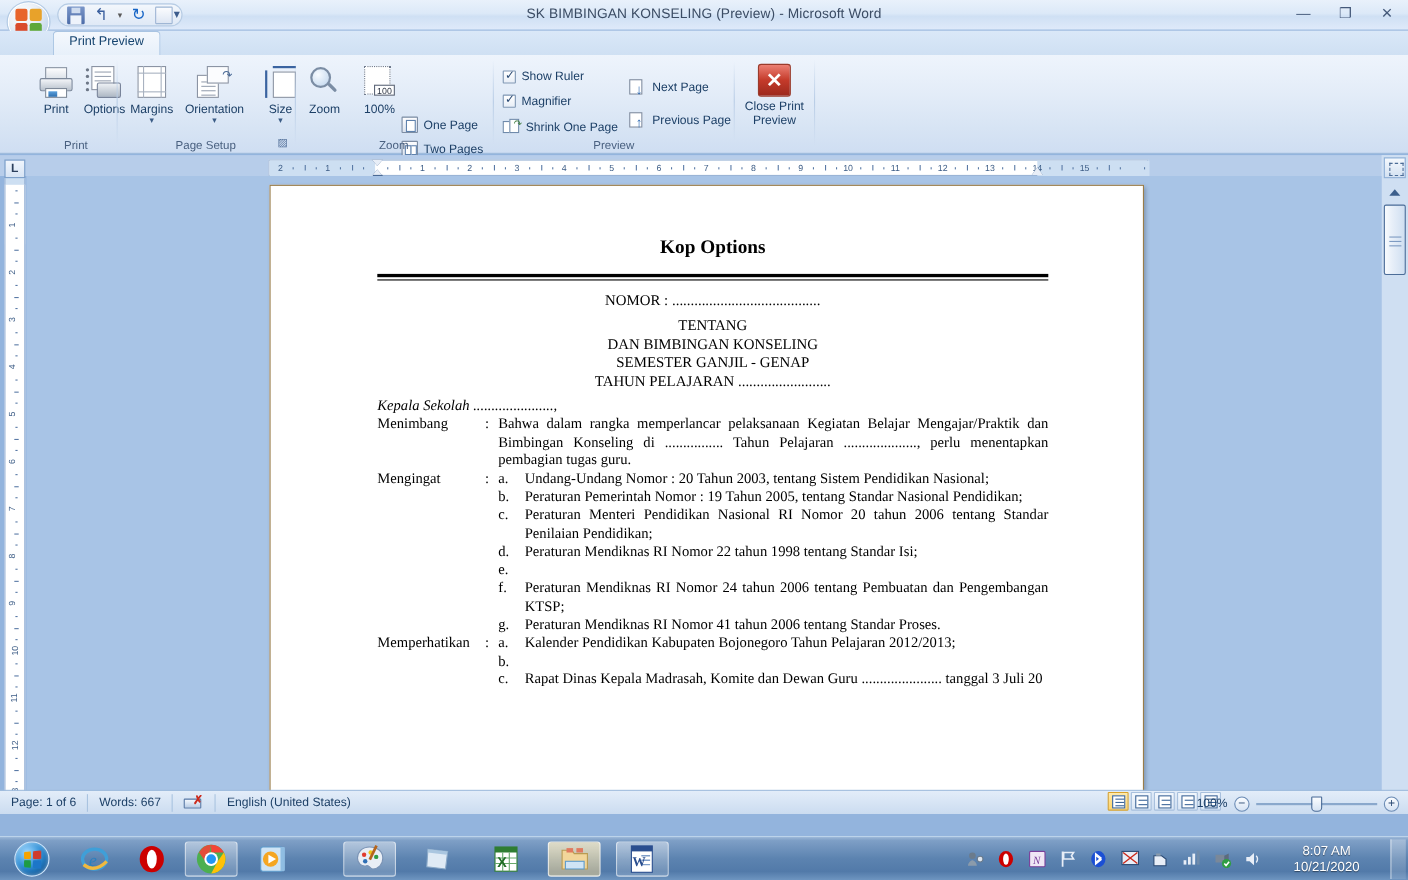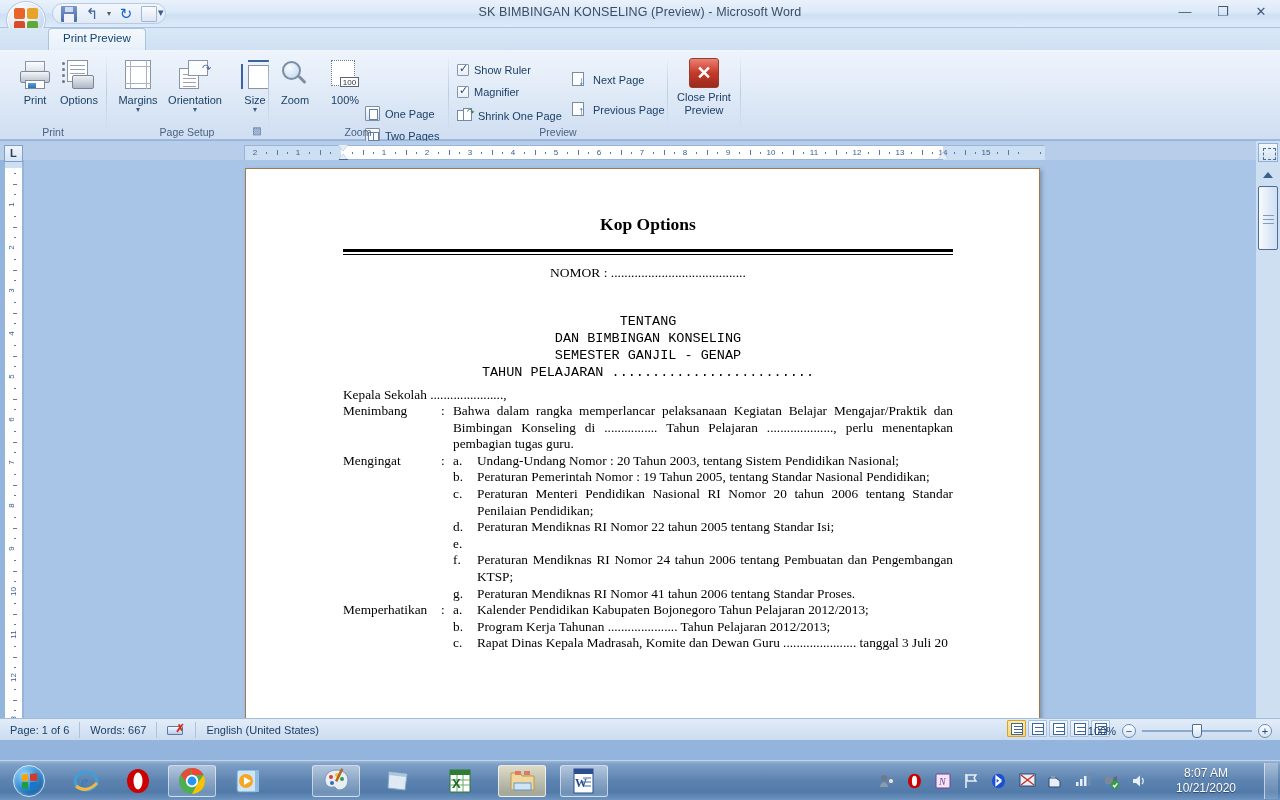--- a/index.html
+++ b/index.html
@@ -250,21 +250,21 @@
     <div>✕</div>
   </div>
 </div>
 
 <div id="tabstrip">
   <div id="tab-pp">Print Preview</div>
 </div>
 
 <div id="ribbon">
 
-  <div class="rgroup" style="left:0;width:106px;">
+  <div class="rgroup" style="left:16px;width:106px;">
     <div class="bigbtn" style="left:4px;">
       <div class="bi">
           <span class="ic ic-printer">
         <span class="ptop"></span>
             <span class="pbody"></span>
             <span class="ppap"></span>
           </span>
         </div>
       <div class="bl">Print</div>
     </div>
@@ -576,28 +576,28 @@
     <div id="pagebody">
 
       <div class="doc-title">Kop Options</div>
       <div class="hr-thick"></div>
       <div class="hr-thin"></div>
 
       <div class="ctr" style="margin-top:9px;">
         <div>NOMOR : ........................................</div>
       </div>
 
-      <div class="ctr" style="margin-top:32px;font-family:Liberation Mono, monospace;">
+      <div class="ctr" style="margin-top:6px;">
         <div>TENTANG</div>
         <div>DAN BIMBINGAN KONSELING</div>
         <div>SEMESTER GANJIL -  GENAP</div>
         <div>TAHUN PELAJARAN .........................</div>
       </div>
 
-      <div class="body-serif" style="margin-top:6px;">Kepala Sekolah ......................,</div>
+      <div class="body-serif" style="margin-top:6px;font-style:italic;">Kepala Sekolah ......................,</div>
 
       <div class="body-serif row">
         <div class="lbl">Menimbang</div>
         <div class="colon">:</div>
         <div style="flex:1;text-align:justify;">Bahwa dalam rangka memperlancar pelaksanaan Kegiatan Belajar Mengajar/Praktik dan Bimbingan Konseling di ................ Tahun Pelajaran ...................., perlu menentapkan pembagian tugas guru.</div>
       </div>
 
       <div class="body-serif">
         <div class="row">
           <div class="lbl">Mengingat</div>
@@ -614,21 +614,21 @@
         <div class="row">
           <div class="lbl"></div>
             <div class="colon"></div>
           <div class="letter">c.</div>
           <div style="flex:1;text-align:justify;">Peraturan Menteri Pendidikan Nasional RI Nomor 20 tahun 2006 tentang Standar Penilaian Pendidikan;</div>
         </div>
         <div class="row">
           <div class="lbl"></div>
             <div class="colon"></div>
           <div class="letter">d.</div>
-          <div style="flex:1;">Peraturan Mendiknas RI Nomor 22 tahun 2005 tentang Standar Isi;</div>
+          <div style="flex:1;">Peraturan Mendiknas RI Nomor 22 tahun 1998 tentang Standar Isi;</div>
         </div>
         <div class="row">
           <div class="lbl"></div>
             <div class="colon"></div>
           <div class="letter">e.</div>
         </div>
         <div class="row">
           <div class="lbl"></div>
             <div class="colon"></div>
           <div class="letter">f.</div>
@@ -646,21 +646,20 @@
         <div class="row">
           <div class="lbl">Memperhatikan</div>
           <div class="colon">:</div>
           <div class="letter">a.</div>
           <div style="flex:1;">Kalender Pendidikan Kabupaten Bojonegoro Tahun Pelajaran 2012/2013;</div>
         </div>
         <div class="row">
           <div class="lbl"></div>
             <div class="colon"></div>
           <div class="letter">b.</div>
-          <div style="flex:1;">Program Kerja Tahunan ..................... Tahun Pelajaran 2012/2013;</div>
         </div>
         <div class="row">
           <div class="lbl"></div>
             <div class="colon"></div>
           <div class="letter">c.</div>
           <div style="flex:1;text-align:justify;">Rapat Dinas Kepala Madrasah, Komite dan Dewan Guru ...................... tanggal 3 Juli 20</div>
         </div>
       </div>
 
     </div>

